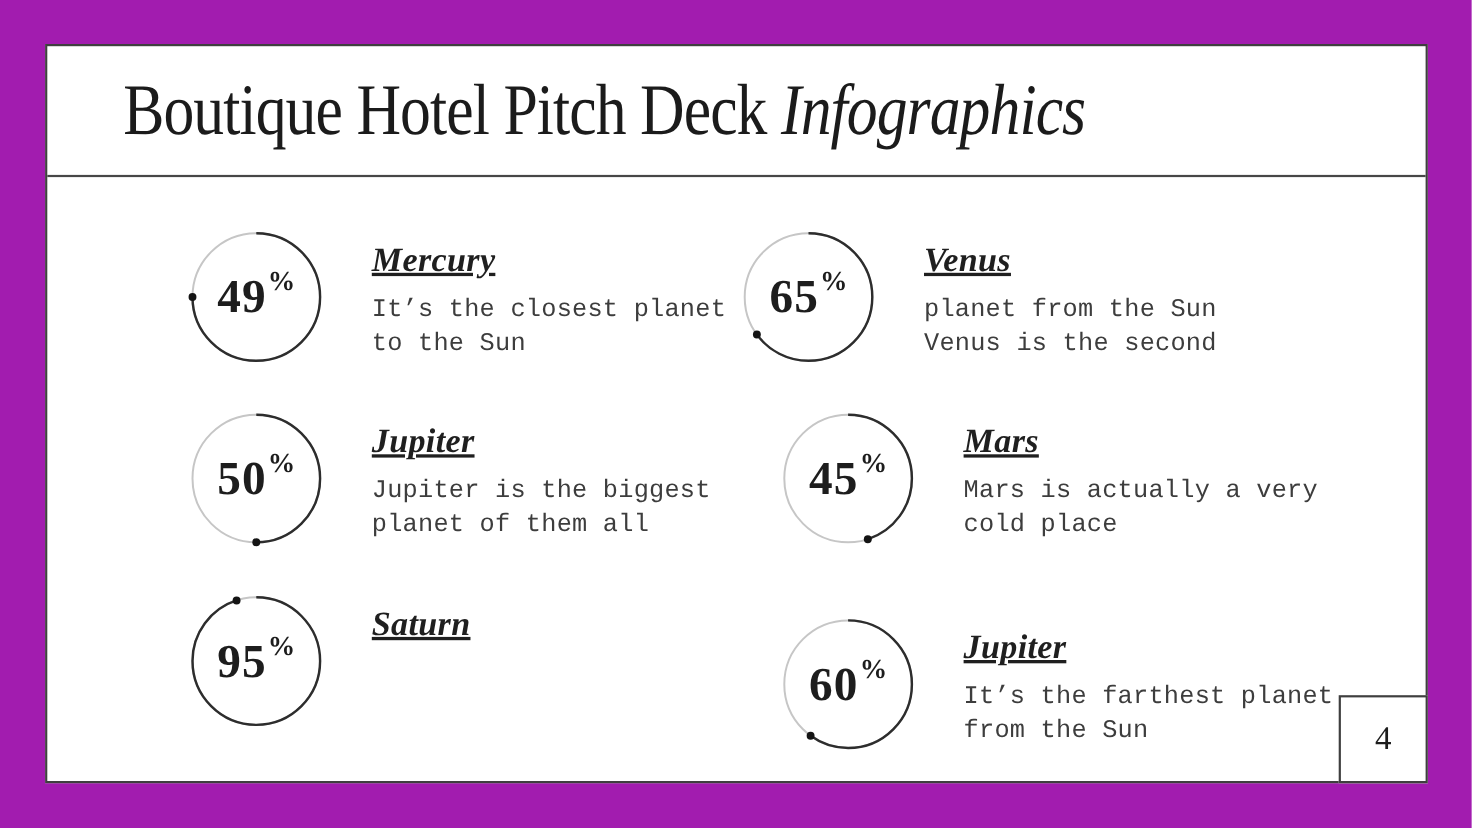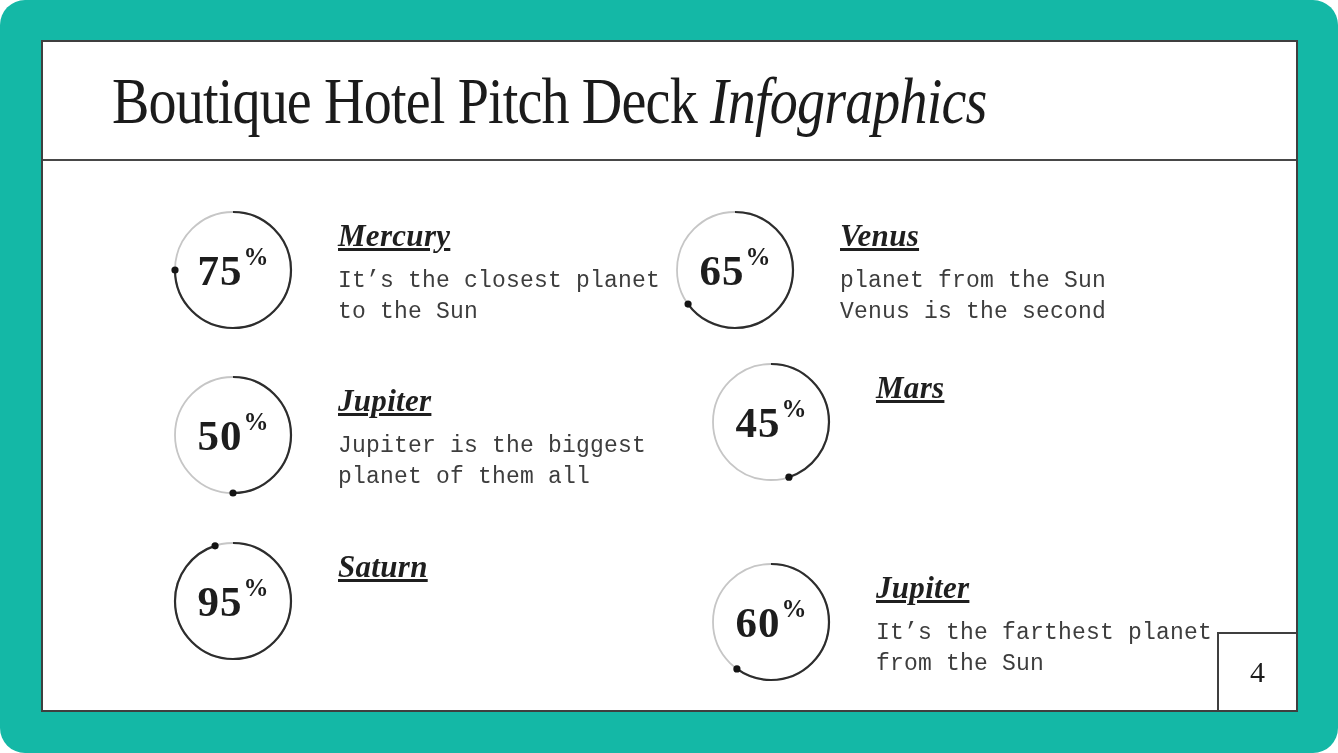--- a/index.html
+++ b/index.html
@@ -5,23 +5,22 @@
   html, body {
     margin: 0;
     padding: 0;
     background: #ffffff;
     font-family: "Liberation Sans", sans-serif;
   }
   .canvas {
     position: relative;
     width: 1338px;
     height: 753px;
-    background: #14b8a6;
+    background: #a21caf;
     overflow: hidden;
-    border-radius: 25px;
   }
   .frame {
     position: absolute;
     left: 41px;
     top: 40px;
     width: 1257px;
     height: 672px;
     border: 2px solid #3f3f3f;
     box-sizing: border-box;
     background: #ffffff;
@@ -48,21 +47,21 @@
 
   .item {
     position: absolute;
     display: flex;
     gap: 45px;
     align-items: flex-start;
   }
   .item.pos-0 { left: 130px; top: 168px; }
   .item.pos-1 { left: 632px; top: 168px; }
   .item.pos-2 { left: 130px; top: 333px; }
-  .item.pos-3 { left: 668px; top: 320px; }
+  .item.pos-3 { left: 668px; top: 333px; }
   .item.pos-4 { left: 130px; top: 499px; }
   .item.pos-5 { left: 668px; top: 520px; }
 
   .ring { position: relative; width: 120px; height: 120px; flex: 0 0 auto; }
   .ring svg { display: block; overflow: visible; }
   .ring-bg { fill: none; stroke: #c6c6c6; stroke-width: 1.8; }
   .ring-fg { fill: none; stroke: #2d2d2d; stroke-width: 2.2; }
   .ring-dot { fill: #141414; }
   .pct {
     position: absolute;
@@ -134,21 +133,21 @@
 
     <div id="items-root">
         <div class="item pos-0">
     <div class="ring">
       <svg viewBox="0 0 120 120" width="120" height="120">
         <circle class="ring-bg" cx="60" cy="60" r="58"></circle>
         <circle class="ring-fg" cx="60" cy="60" r="58" transform="rotate(-90 60 60)" stroke-dasharray="273.318560862312 364.424747816416"></circle>
         <circle class="ring-dot" r="3.6" cx="2.00" cy="60.00"></circle>
       </svg>
       <div class="pct">
-        <span class="pct-num">75</span>
+        <span class="pct-num">49</span>
         <span class="pct-sign">%</span>
       </div>
     </div>
     <div class="text-block">
       <div class="planet-name">Mercury</div>
       <div class="desc">
         <div class="desc-line">It’s the closest planet</div>
         <div class="desc-line">to the Sun</div>
       </div>
     </div>
@@ -200,20 +199,24 @@
         <circle class="ring-fg" cx="60" cy="60" r="58" transform="rotate(-90 60 60)" stroke-dasharray="163.99113651738722 364.424747816416"></circle>
         <circle class="ring-dot" r="3.6" cx="77.92" cy="115.16"></circle>
       </svg>
       <div class="pct">
         <span class="pct-num">45</span>
         <span class="pct-sign">%</span>
       </div>
     </div>
     <div class="text-block">
       <div class="planet-name">Mars</div>
+      <div class="desc">
+        <div class="desc-line">Mars is actually a very</div>
+        <div class="desc-line">cold place</div>
+      </div>
     </div>
   </div>
         <div class="item pos-4">
     <div class="ring">
       <svg viewBox="0 0 120 120" width="120" height="120">
         <circle class="ring-bg" cx="60" cy="60" r="58"></circle>
         <circle class="ring-fg" cx="60" cy="60" r="58" transform="rotate(-90 60 60)" stroke-dasharray="346.2035104255952 364.424747816416"></circle>
         <circle class="ring-dot" r="3.6" cx="42.08" cy="4.84"></circle>
       </svg>
       <div class="pct">

